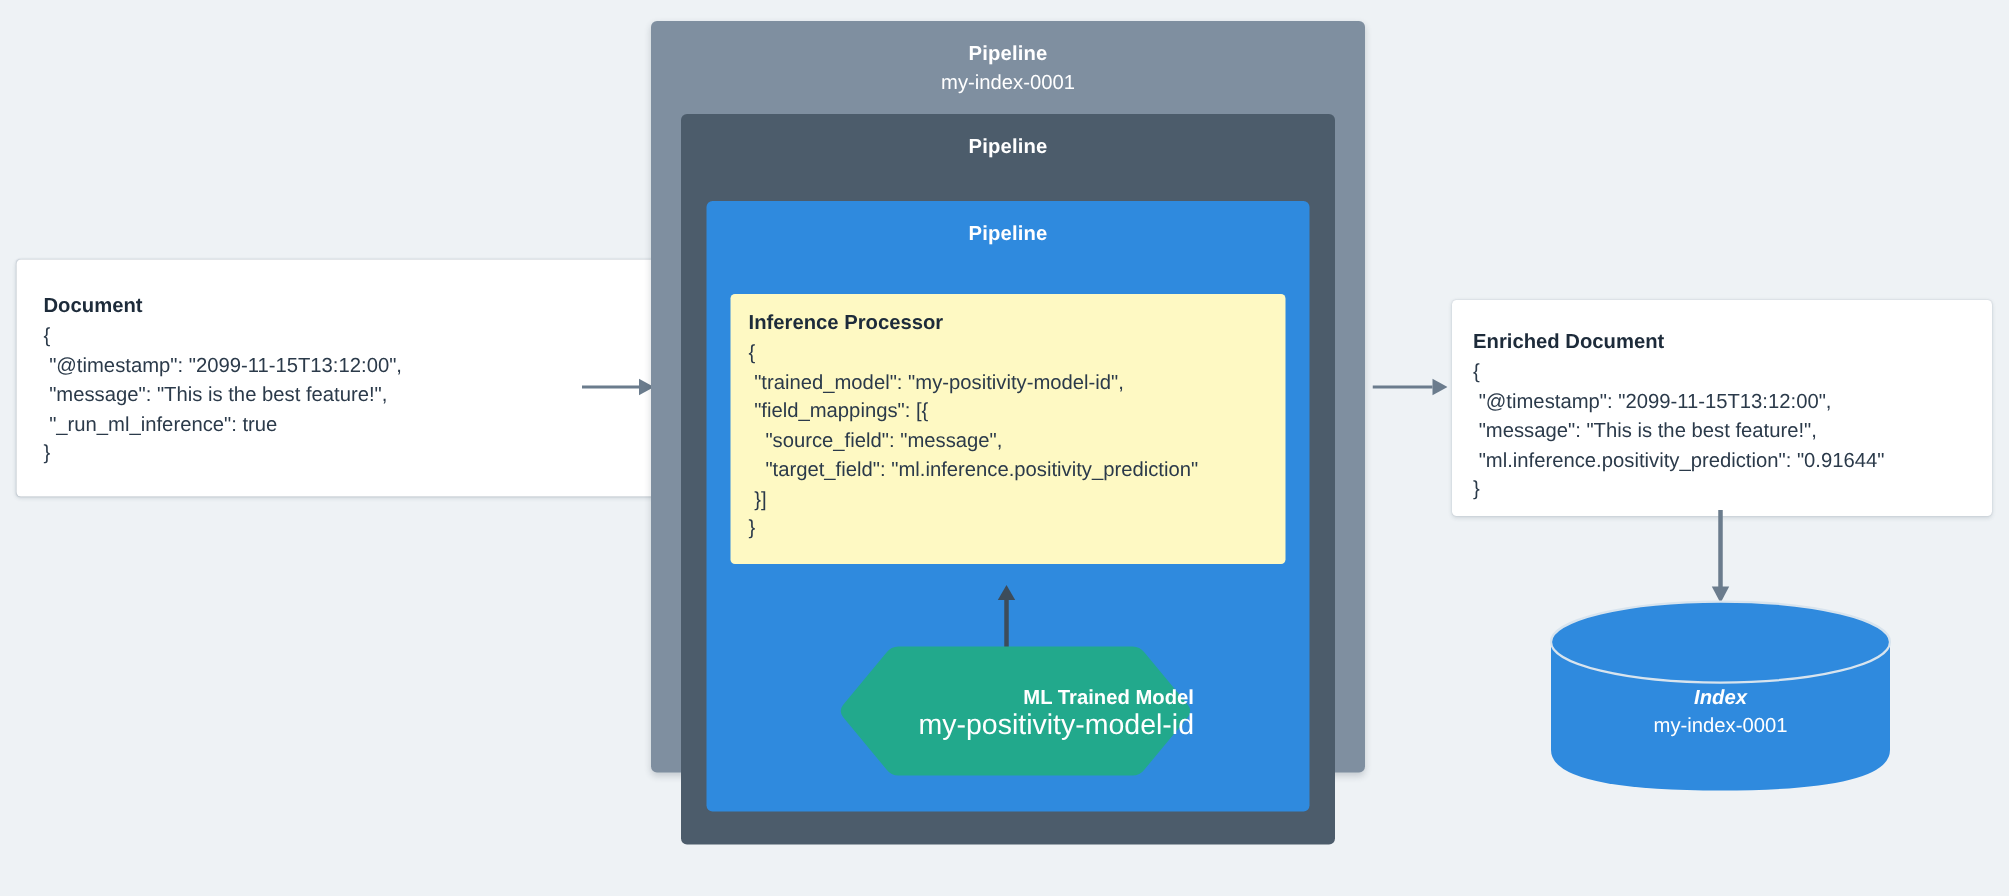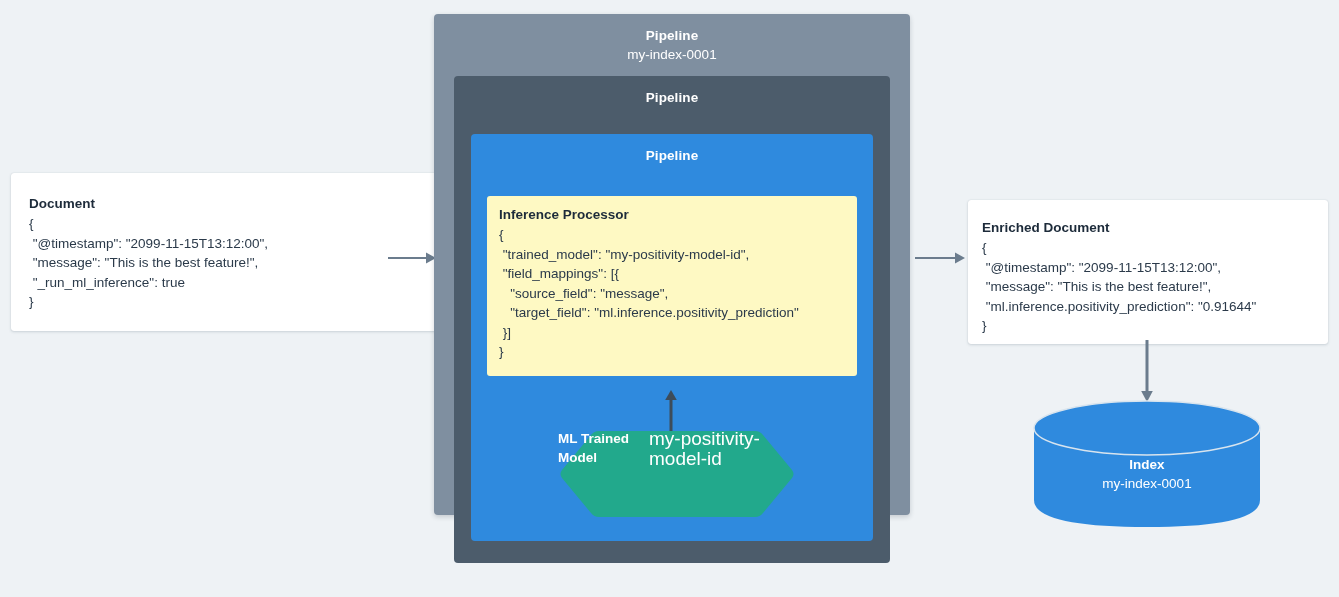--- a/index.html
+++ b/index.html
@@ -129,22 +129,22 @@
     height: 90px;
   }
   .hexwrap svg { display: block; }
   .hex-label {
     position: absolute;
     left: 0;
     top: 0;
     width: 238px;
     height: 90px;
     display: flex;
-    flex-direction: row;
-    align-items: flex-start;
+    flex-direction: column;
+    align-items: flex-end;
     justify-content: center;
     color: #ffffff;
     pointer-events: none;
   }
   .hex-label .k {
     font-weight: bold;
     font-size: 13.5px;
     line-height: 19px;
   }
   .hex-label .v {
@@ -173,20 +173,21 @@
     justify-content: center;
     padding-top: 20px;
     box-sizing: border-box;
     color: #ffffff;
     pointer-events: none;
   }
   .cyl-label .k {
     font-weight: bold;
     font-size: 13.5px;
     line-height: 19px;
+    font-style: italic;
   }
   .cyl-label .v {
     font-size: 13.5px;
     line-height: 20px;
   }
 
   
   .arrow { position: absolute; }
 </style>
 </head>

